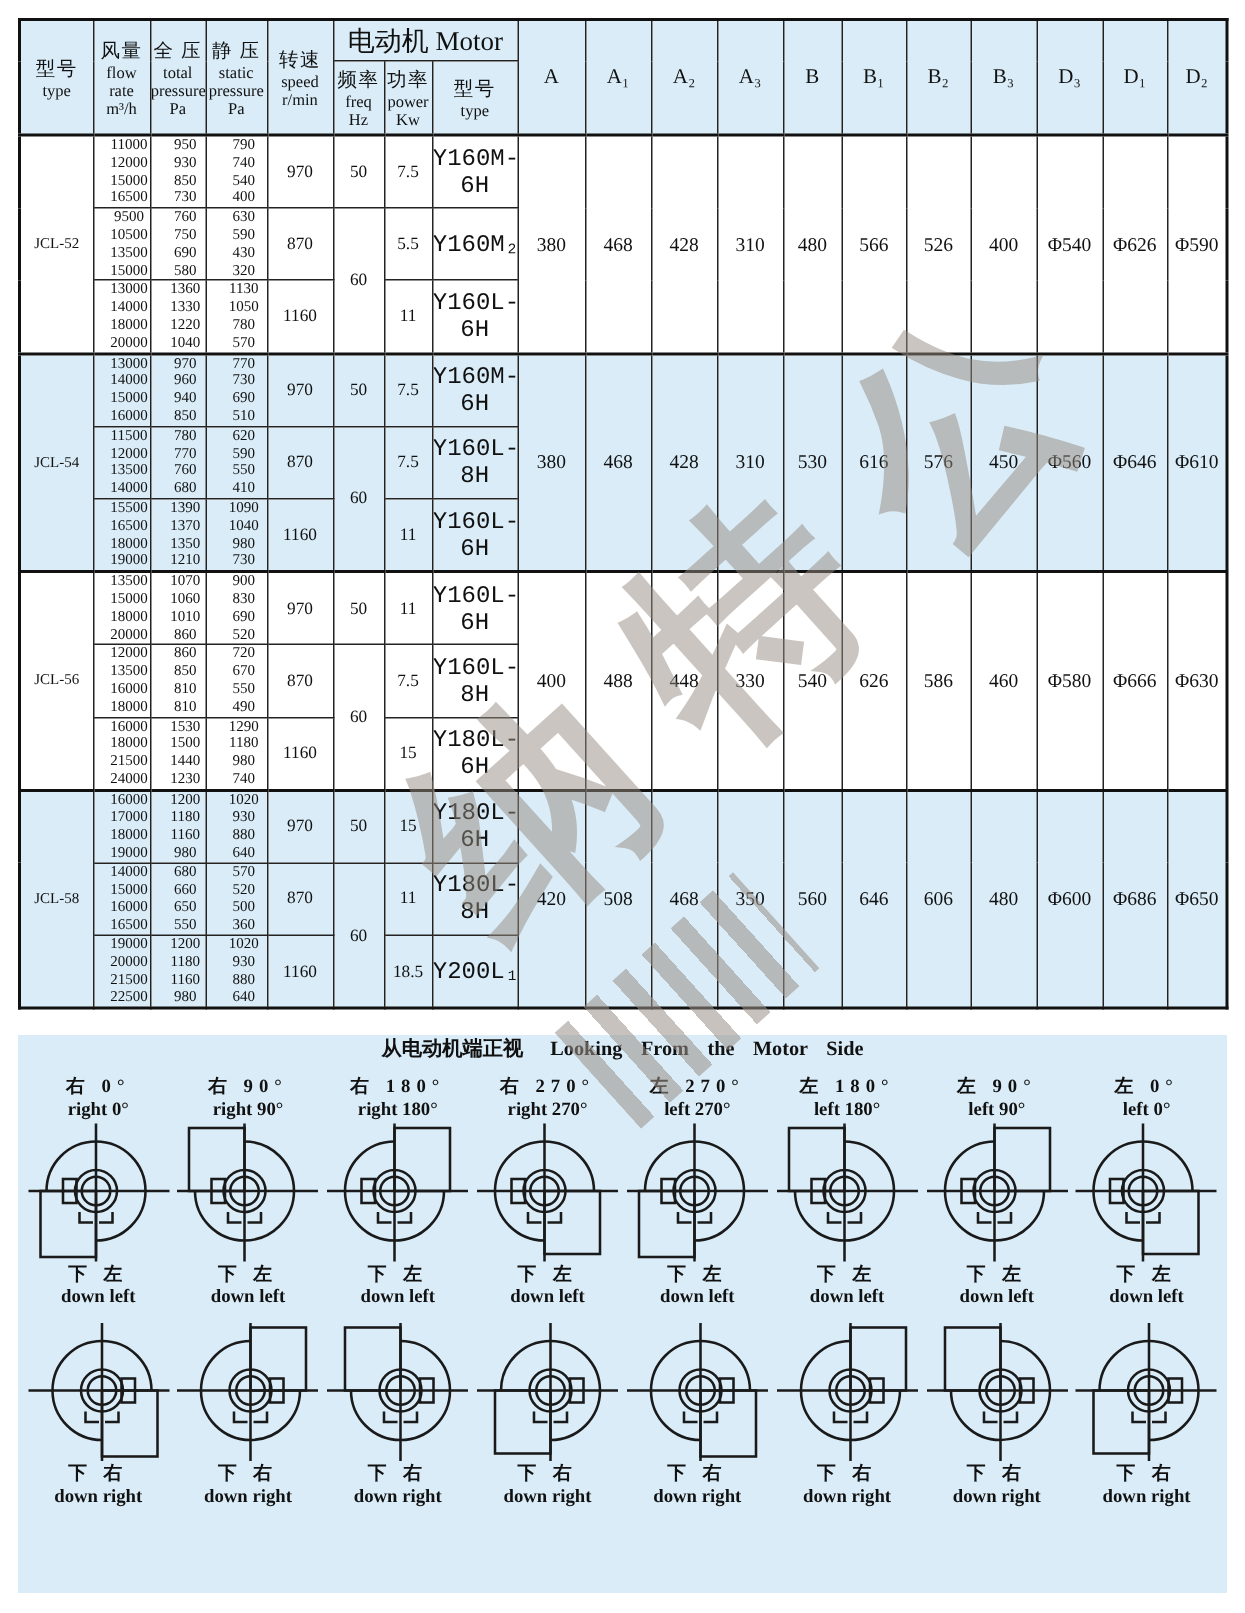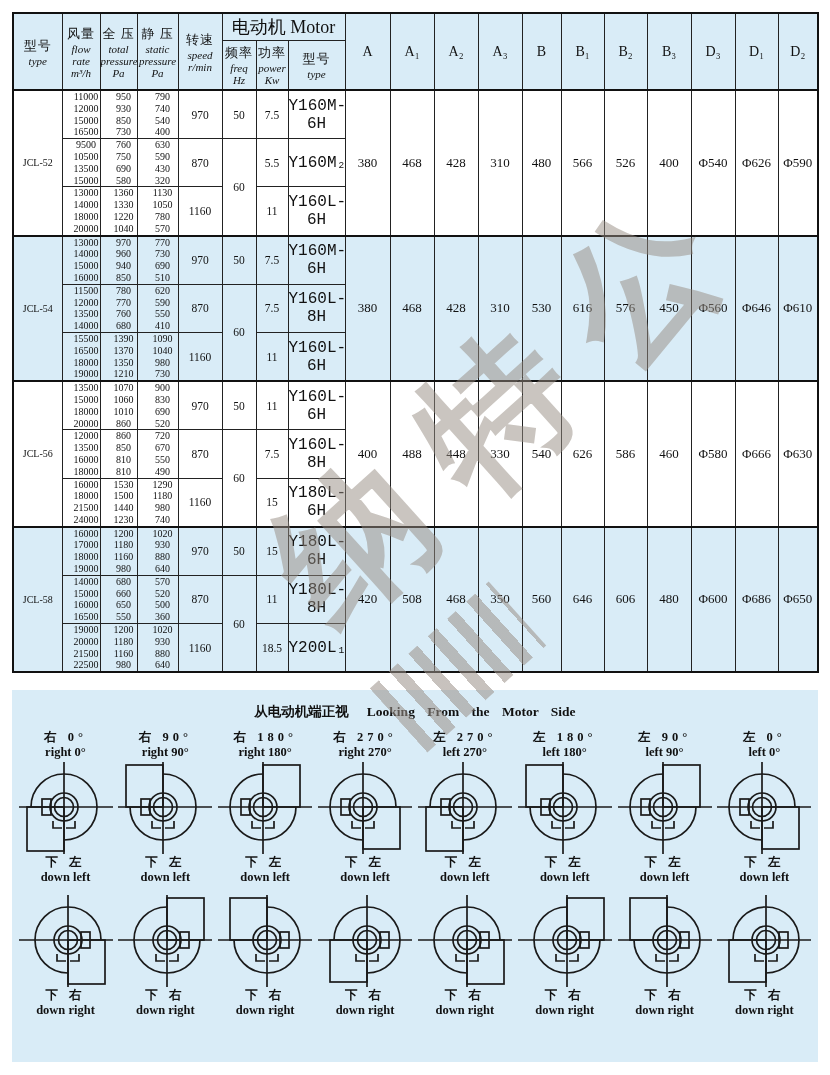--- a/index.html
+++ b/index.html
@@ -7,40 +7,40 @@
         font-family:"Liberation Serif","DejaVu Serif",serif;color:#111;}
   
   table.spec{position:absolute;left:12px;top:12px;width:806px;border-collapse:collapse;
              table-layout:fixed;border:2px solid #111;}
   .spec th,.spec td{border:1px solid #222;text-align:center;vertical-align:middle;
                     padding:0;overflow:hidden;}
   .spec thead th{background:#d9ecf7;font-weight:normal;}
   .spec tr.shade td{background:#d9ecf7;}
   .spec tr.sec-top td{border-top:2.5px solid #111;}
   .hcn{font-size:13px;letter-spacing:1px;}
-  .hen{font-size:11px;line-height:12px;white-space:pre-line;font-style:italic;}
+  .hen{font-size:11px;line-height:12px;white-space:pre-line;}
   .motor-head{font-size:18px;}
   .dimh{font-size:14px;}
   .spec td.model{font-size:10px;}
   .spec td.nums{font-size:10px;line-height:11.8px;white-space:pre-line;padding-left:10px;}
   .spec td.val{font-size:11.5px;}
   .spec td.motor{font-size:16px;font-family:Liberation Mono, monospace;}
   .spec td.dim{font-size:13px;margin-top:15px;}
   #head-row-1 th{height:26px;}
   #head-row-2 th{height:48px;text-align:center;}
   
   .watermark-text{position:absolute;left:225px;top:300px;transform:rotate(-42deg);
       font-size:150px;font-weight:bold;letter-spacing:42px;color:#968c82;opacity:.5;
       white-space:nowrap;pointer-events:none;z-index:3;}
   .watermark-stripes{position:absolute;left:378px;top:624px;width:160px;height:86px;
       transform:rotate(-42deg);opacity:.55;pointer-events:none;z-index:3;
       background:repeating-linear-gradient(90deg,#9a9088 0 12px,transparent 12px 26px);}
   
   .panel{position:absolute;left:12px;top:690px;width:806px;height:372px;background:#d9ecf7;}
-  .panel-title{text-align:center;padding-top:13px;font-weight:bold;font-size:13.5px;}
+  .panel-title{text-align:center;font-weight:bold;font-size:13.5px;}
   .panel-title .en{margin-left:18px;word-spacing:9px;}
   .fan-row{display:flex;justify-content:space-between;padding:0 4px;}
   #fan-row-1{margin-top:9px;}
   #fan-row-2{margin-top:8px;}
   .fan-cell{width:99px;text-align:center;}
   .fan-label{font-weight:bold;font-size:12.5px;line-height:15px;}
   .fan-label .cn{letter-spacing:4px;}
   .fan-icon svg{display:block;margin:1px auto 0 auto;}
 </style>
 </head>

